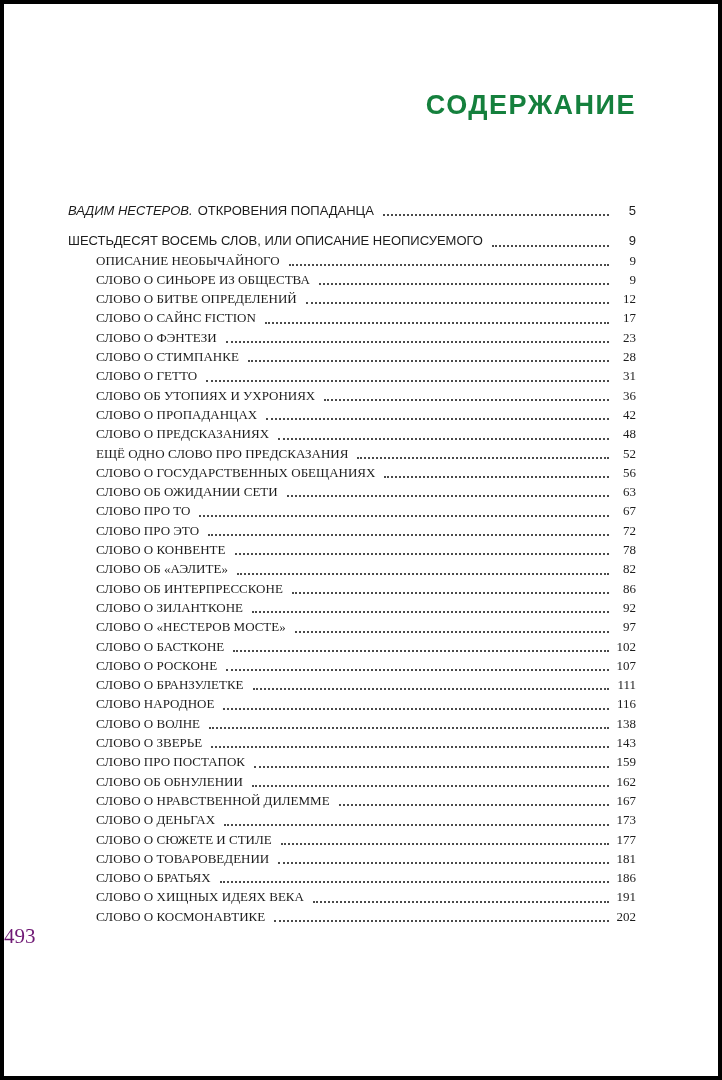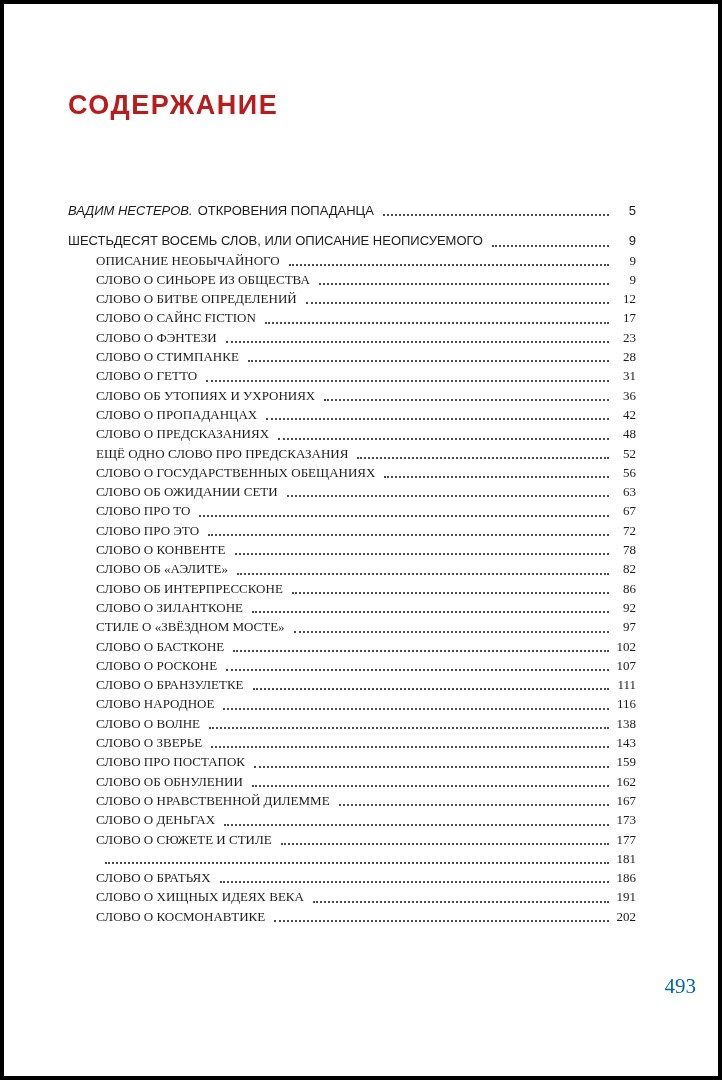--- a/index.html
+++ b/index.html
@@ -16,25 +16,25 @@
     background: #ffffff;
     font-family: "Liberation Sans", "DejaVu Sans", sans-serif;
     color: #1c1c1c;
     overflow: hidden;
   }
   .content {
     margin: 0 82px 0 64px; 
   }
   .title {
     margin: 86px 0 0 0;
-    text-align: left;
+    text-align: right;
     font-size: 27px;
     font-weight: bold;
     letter-spacing: 1.5px;
-    color: #b91c1c;
+    color: #15803d;
   }
   .toc {
     margin-top: 80px;
     font-size: 13px;
   }
   .toc-row {
     display: flex;
     align-items: flex-end;
     line-height: 19.3px;
     white-space: nowrap;
@@ -49,27 +49,27 @@
     margin: 0 5px 4px 9px;
     min-width: 12px;
   }
   .toc-page {
     flex: 0 0 auto;
     min-width: 22px;
     text-align: right;
   }
   .folio {
     position: absolute;
-    top: 970px;
+    top: 920px;
     left: 0;
     right: 22px;
-    text-align: right;
+    text-align: left;
     font-family: "Liberation Serif", "DejaVu Serif", serif;
     font-size: 21px;
-    color: #0369a1;
+    color: #701a75;
   }
 </style>
 </head>
 <body>
 
 <div class="page">
   <div class="content">
 
     <h1 class="title">СОДЕРЖАНИЕ</h1>
 
@@ -176,21 +176,21 @@
     <span class="toc-label">СЛОВО ОБ ИНТЕРПРЕССКОНЕ</span>
     <span class="leader"></span>
     <span class="toc-page">86</span>
   </div>
           <div class="toc-row indent">
     <span class="toc-label">СЛОВО О ЗИЛАНТКОНЕ</span>
     <span class="leader"></span>
     <span class="toc-page">92</span>
   </div>
           <div class="toc-row indent">
-    <span class="toc-label">СТИЛЕ О «ЗВЁЗДНОМ МОСТЕ»</span>
+    <span class="toc-label">СЛОВО О «НЕСТЕРОВ МОСТЕ»</span>
     <span class="leader"></span>
     <span class="toc-page">97</span>
   </div>
           <div class="toc-row indent">
     <span class="toc-label">СЛОВО О БАСТКОНЕ</span>
     <span class="leader"></span>
     <span class="toc-page">102</span>
   </div>
           <div class="toc-row indent">
     <span class="toc-label">СЛОВО О РОСКОНЕ</span>
@@ -236,20 +236,21 @@
     <span class="toc-label">СЛОВО О ДЕНЬГАХ</span>
     <span class="leader"></span>
     <span class="toc-page">173</span>
   </div>
           <div class="toc-row indent">
     <span class="toc-label">СЛОВО О СЮЖЕТЕ И СТИЛЕ</span>
     <span class="leader"></span>
     <span class="toc-page">177</span>
   </div>
           <div class="toc-row indent">
+    <span class="toc-label">СЛОВО О ТОВАРОВЕДЕНИИ</span>
     <span class="leader"></span>
     <span class="toc-page">181</span>
   </div>
           <div class="toc-row indent">
     <span class="toc-label">СЛОВО О БРАТЬЯХ</span>
     <span class="leader"></span>
     <span class="toc-page">186</span>
   </div>
           <div class="toc-row indent">
     <span class="toc-label">СЛОВО О ХИЩНЫХ ИДЕЯХ ВЕКА</span>

